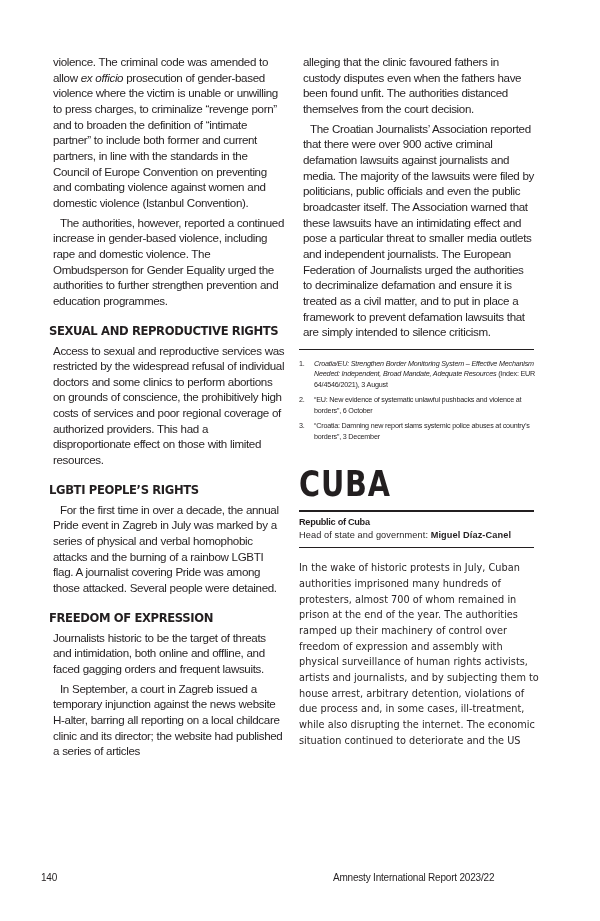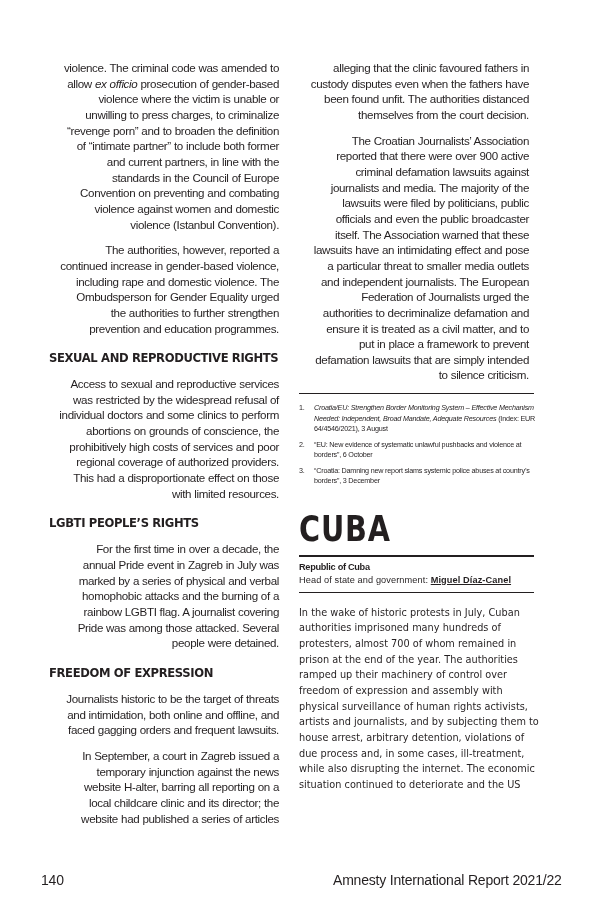--- a/index.html
+++ b/index.html
@@ -2,41 +2,41 @@
 <html><head>
   <meta charset="utf-8">
   <style>
     html, body { margin: 0; padding: 0; background: #ffffff; }
     body { width: 600px; height: 921px; position: relative; overflow: hidden;
       font-family: "Liberation Sans", sans-serif; color: #231f20; }
     .col { position: absolute; top: 50px; }
     .col-left { left: 49px; width: 240px; }
     .col-right { left: 299px; width: 240px; }
     .body-text { font-family: "Liberation Sans Narrow", "Liberation Sans", sans-serif;
-      font-size: 11.6px; line-height: 15.65px; letter-spacing: -0.35px; margin: 10px; word-spacing: 0.2px; text-align: right; }
+      font-size: 11.6px; line-height: 15.65px; letter-spacing: -0.35px; margin: 4px; word-spacing: 0.2px; }
     .body-text.indent { text-indent: 7px; }
     .body-text em { font-style: italic; }
     .section-heading { font-family: "DejaVu Sans", sans-serif; font-weight: bold; font-size: 12.6px;
       letter-spacing: -0.4px; margin: 13px 0 1px 0; line-height: 17px; transform: scaleX(0.92); transform-origin: left; white-space: nowrap; }
     .fn-rule { border: 0; border-top: 1.5px solid #231f20; margin: 9px 0 0 0; width: 235px; }
     .footnotes { list-style: none; margin: 9px 0 0 0; padding: 0; width: 240px; }
     .footnotes li { position: relative; padding-left: 15px; font-size: 7.2px; line-height: 10.5px;
       letter-spacing: -0.2px; margin-bottom: 5px; color: #231f20; }
     .footnotes li .fn-num { position: absolute; left: 0; top: 0; }
     .footnotes li em { font-style: italic; text-align: right; }
     .country-title { font-family: "DejaVu Sans", sans-serif; font-weight: bold; font-size: 35px;
       letter-spacing: 1px; line-height: 40px; margin: 22px 0 0 0; transform: scaleX(0.82); transform-origin: left; }
     .thick-rule { border: 0; border-top: 2.5px solid #231f20; margin: 6px 0 0 0; width: 235px; }
     .thin-rule { border: 0; border-top: 1.5px solid #231f20; margin: 5px 0 0 0; width: 235px; }
     .official-name { font-weight: bold; font-size: 9.2px; letter-spacing: -0.3px; margin: 4px 0 0 0; line-height: 13px; }
     .head-of-state { font-size: 9.2px; letter-spacing: 0.1px; line-height: 13px; margin: 0; }
-    .head-of-state b { font-weight: bold; text-decoration: underline; }
+    .head-of-state b { font-weight: bold; }
     .intro-text { font-family: "DejaVu Sans", sans-serif; font-size: 10.6px; line-height: 15.65px;
       letter-spacing: 0px; margin: 12px 0 0 0; transform: scaleX(0.92); transform-origin: left; width: 262px; }
-    .footer { position: absolute; top: 872px; font-size: 14px; letter-spacing: -0.2px; }
+    .footer { position: absolute; top: 872px; font-size: 10px; letter-spacing: -0.2px; }
     .footer-page { left: 41px; }
     .footer-title { left: 333px; }
   </style>
 </head>
 <body>
 
 <div class="col col-left">
   <p class="body-text"><span>violence. The criminal code was amended to allow </span><em>ex officio</em><span> prosecution of gender-based violence where the victim is unable or unwilling to press charges, to criminalize “revenge porn” and to broaden the definition of “intimate partner” to include both former and current partners, in line with the standards in the Council of Europe Convention on preventing and combating violence against women and domestic violence (Istanbul Convention).</span></p>
   <p class="body-text indent">The authorities, however, reported a continued increase in gender-based violence, including rape and domestic violence. The Ombudsperson for Gender Equality urged the authorities to further strengthen prevention and education programmes.</p>
 
@@ -73,13 +73,13 @@
 
   <h1 class="country-title">CUBA</h1>
   <hr class="thick-rule">
   <p class="official-name">Republic of Cuba</p>
   <p class="head-of-state"><span>Head of state and government: </span><b>Miguel Díaz-Canel</b></p>
   <hr class="thin-rule">
   <p class="intro-text">In the wake of historic protests in July, Cuban authorities imprisoned many hundreds of protesters, almost 700 of whom remained in prison at the end of the year. The authorities ramped up their machinery of control over freedom of expression and assembly with physical surveillance of human rights activists, artists and journalists, and by subjecting them to house arrest, arbitrary detention, violations of due process and, in some cases, ill-treatment, while also disrupting the internet. The economic situation continued to deteriorate and the US</p>
 </div>
 
 <div class="footer footer-page">140</div>
-<div class="footer footer-title">Amnesty International Report 2021/22</div>
+<div class="footer footer-title">Amnesty International Report 2023/22</div>
 
 </body></html>

